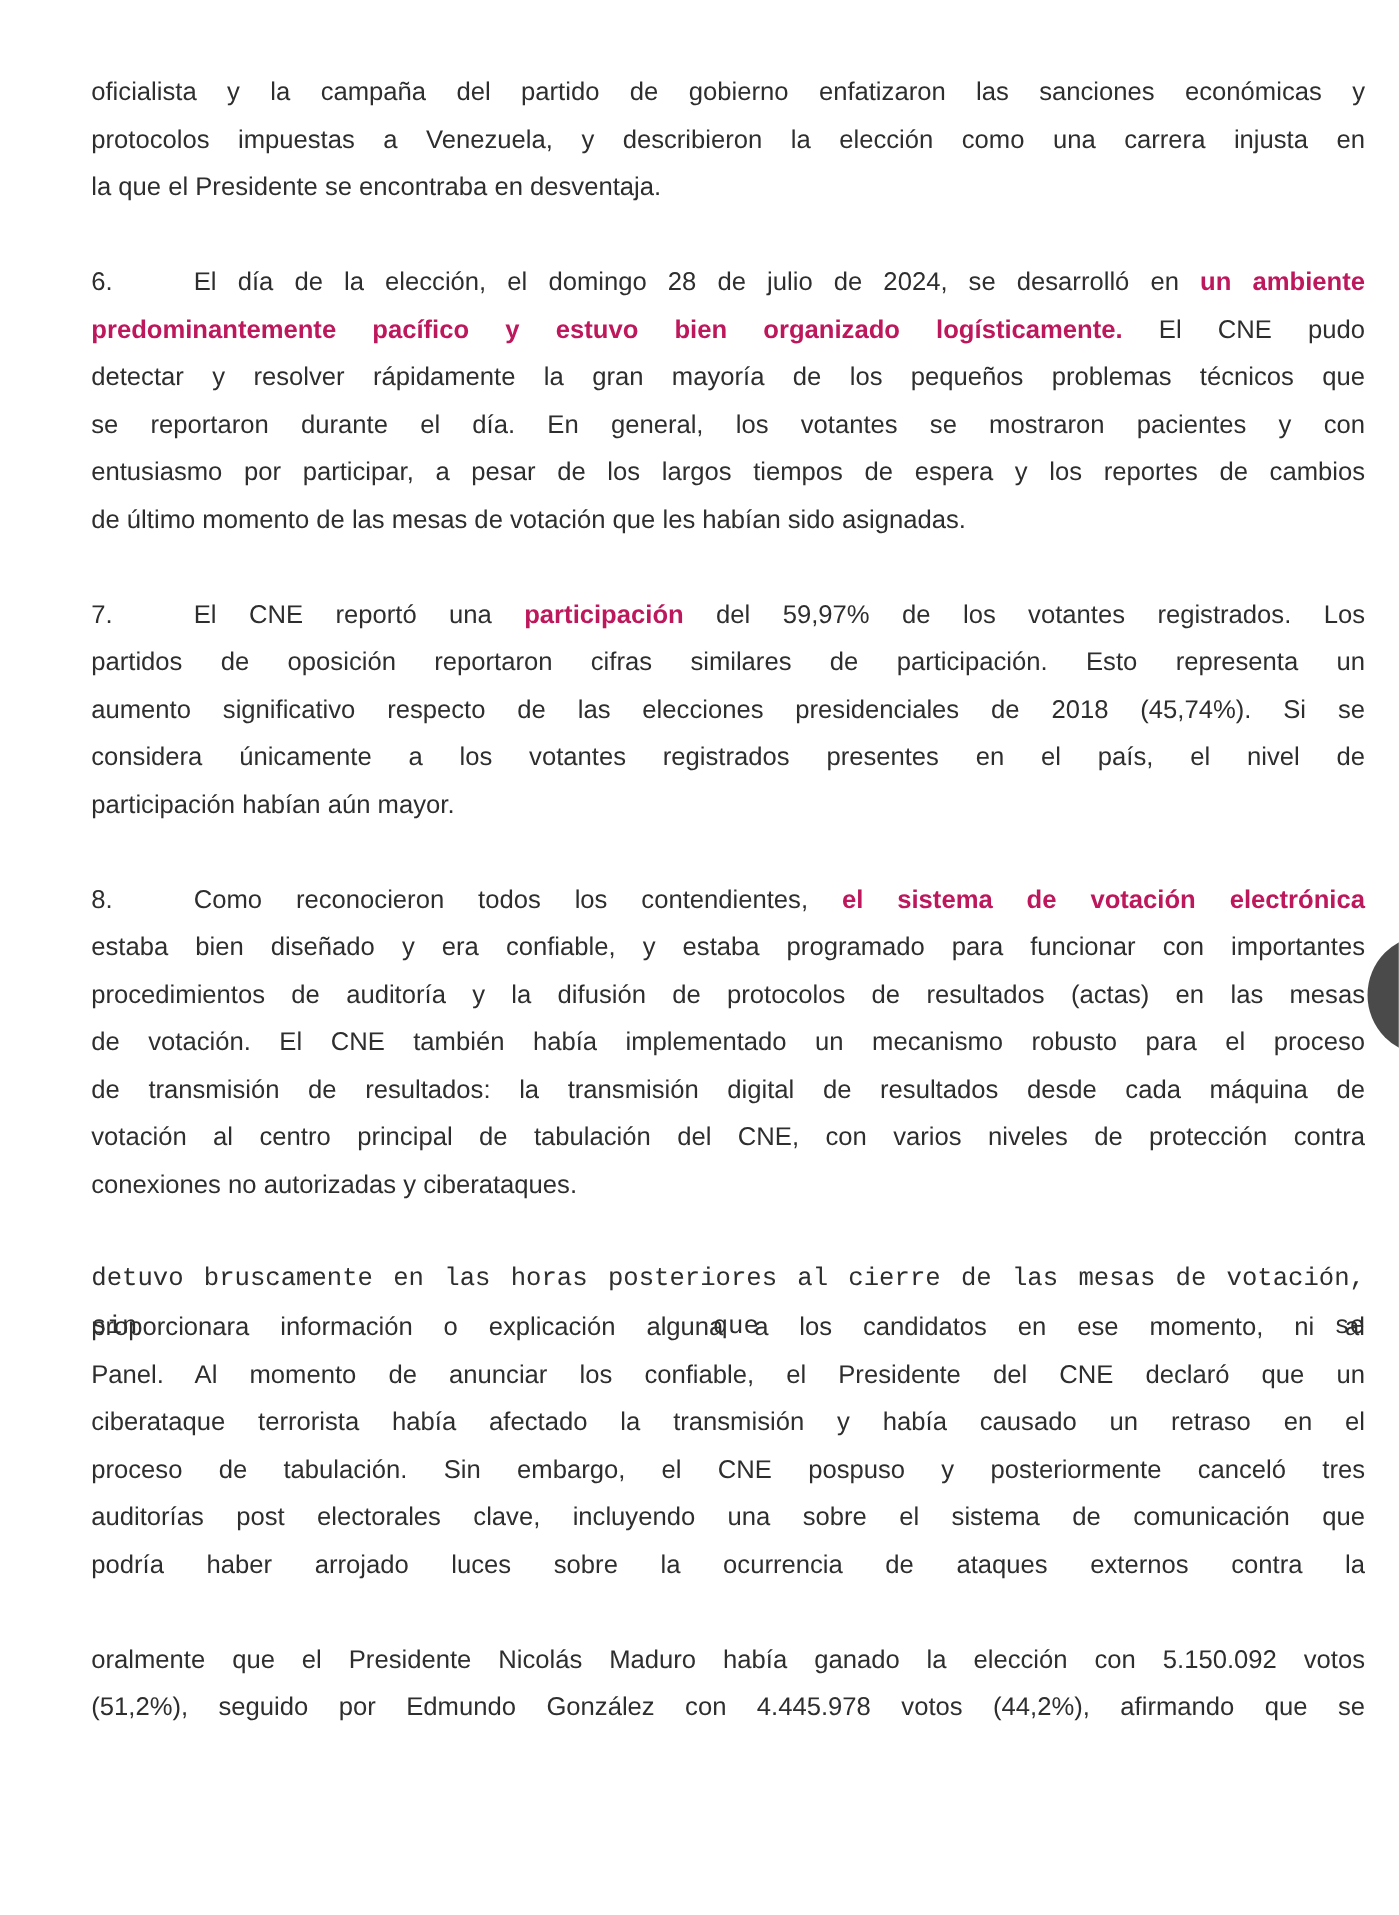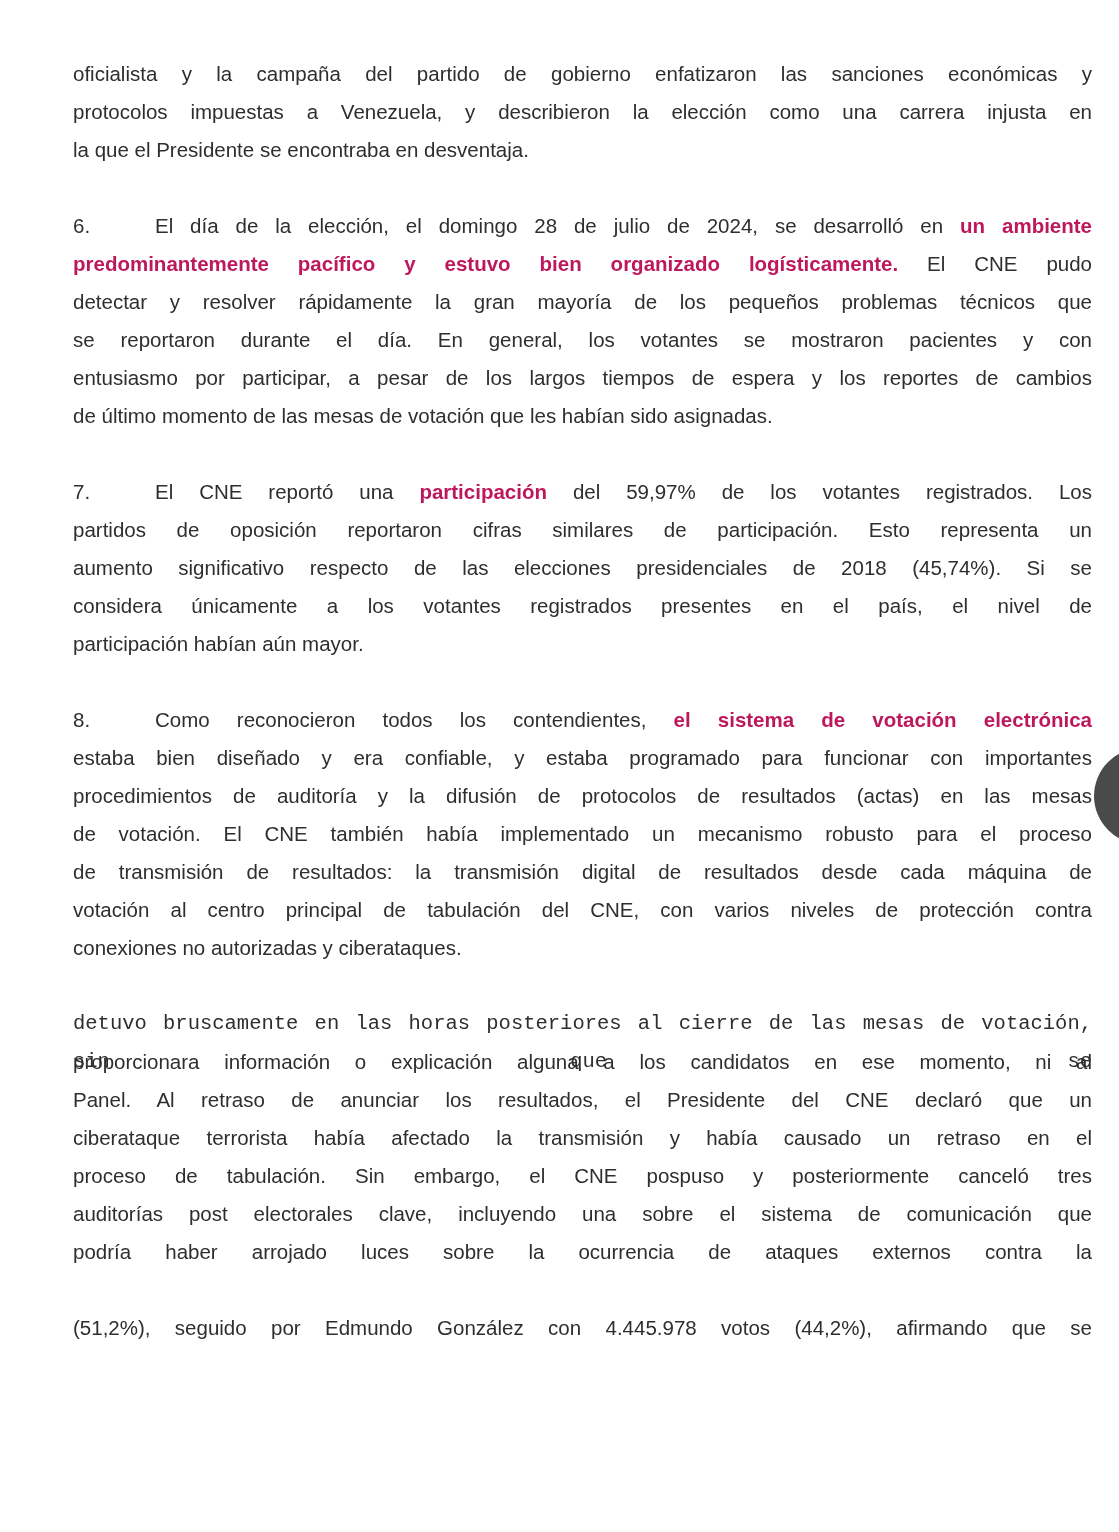--- a/index.html
+++ b/index.html
@@ -52,23 +52,24 @@
       <div class="line" style="white-space: normal;"><span>estaba bien diseñado y era confiable, y estaba programado para funcionar con importantes</span></div>
       <div class="line" style="white-space: normal;"><span>procedimientos de auditoría y la difusión de protocolos de resultados (actas) en las mesas</span></div>
       <div class="line" style="white-space: normal;"><span>de votación. El CNE también había implementado un mecanismo robusto para el proceso</span></div>
       <div class="line" style="white-space: normal;"><span>de transmisión de resultados: la transmisión digital de resultados desde cada máquina de</span></div>
       <div class="line" style="white-space: normal;"><span>votación al centro principal de tabulación del CNE, con varios niveles de protección contra</span></div>
       <div class="line last" style="white-space: normal;"><span>conexiones no autorizadas y ciberataques.</span></div>
     </div>
     <div class="para">
       <div class="line" style="white-space: normal; font-family: Liberation Mono, monospace;"><span>detuvo bruscamente en las horas posteriores al cierre de las mesas de votación, sin que se</span></div>
       <div class="line" style="white-space: normal;"><span>proporcionara información o explicación alguna a los candidatos en ese momento, ni al</span></div>
-      <div class="line" style="white-space: normal;"><span>Panel. Al retraso de anunciar los resultados, el Presidente del CNE declaró que un</span></div>
+      <div class="line" style="white-space: normal;"><span>Panel. Al momento de anunciar los confiable, el Presidente del CNE declaró que un</span></div>
       <div class="line" style="white-space: normal;"><span>ciberataque terrorista había afectado la transmisión y había causado un retraso en el</span></div>
       <div class="line" style="white-space: normal;"><span>proceso de tabulación. Sin embargo, el CNE pospuso y posteriormente canceló tres</span></div>
       <div class="line" style="white-space: normal;"><span>auditorías post electorales clave, incluyendo una sobre el sistema de comunicación que</span></div>
       <div class="line" style="white-space: normal;"><span>podría haber arrojado luces sobre la ocurrencia de ataques externos contra la</span></div>
     </div>
     <div class="para">
+      <div class="line" style="white-space: normal;"><span>oralmente que el Presidente Nicolás Maduro había ganado la elección con 5.150.092 votos</span></div>
       <div class="line" style="white-space: normal;"><span>(51,2%), seguido por Edmundo González con 4.445.978 votos (44,2%), afirmando que se</span></div>
     </div>
   </div>
 <div class="scroll-handle" style="background: rgb(74, 74, 74);"></div>
 
 </body></html>

